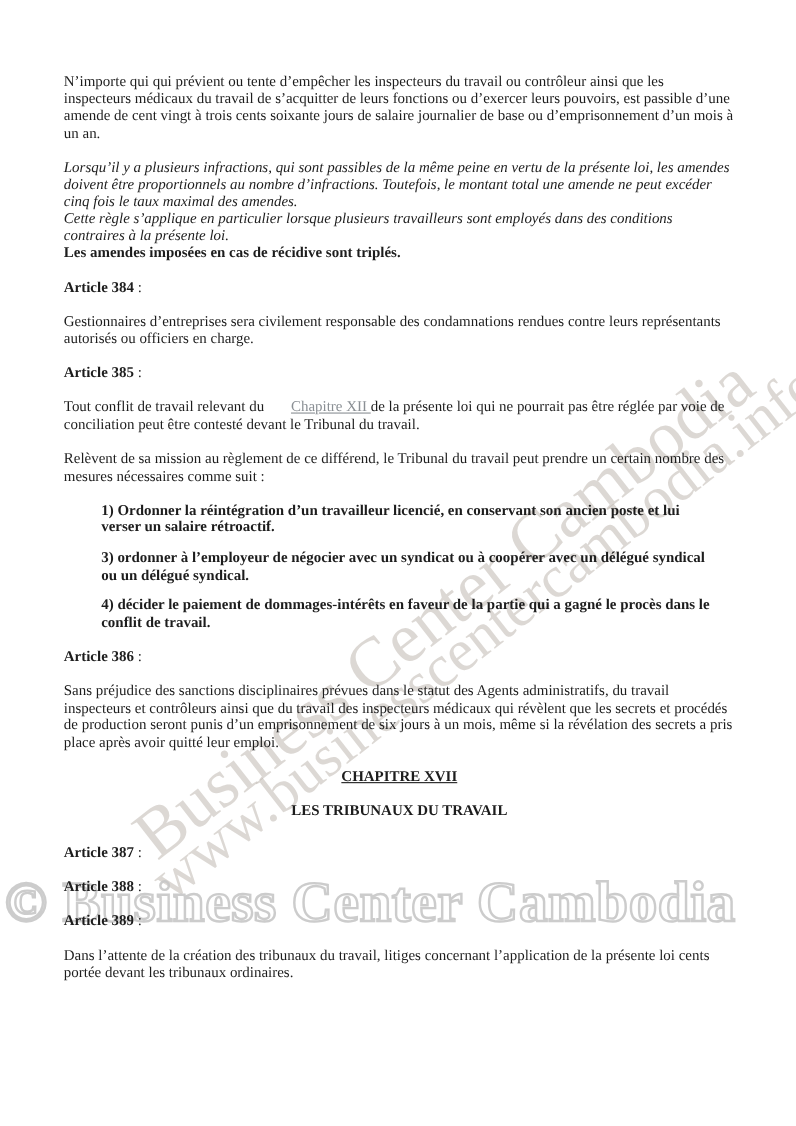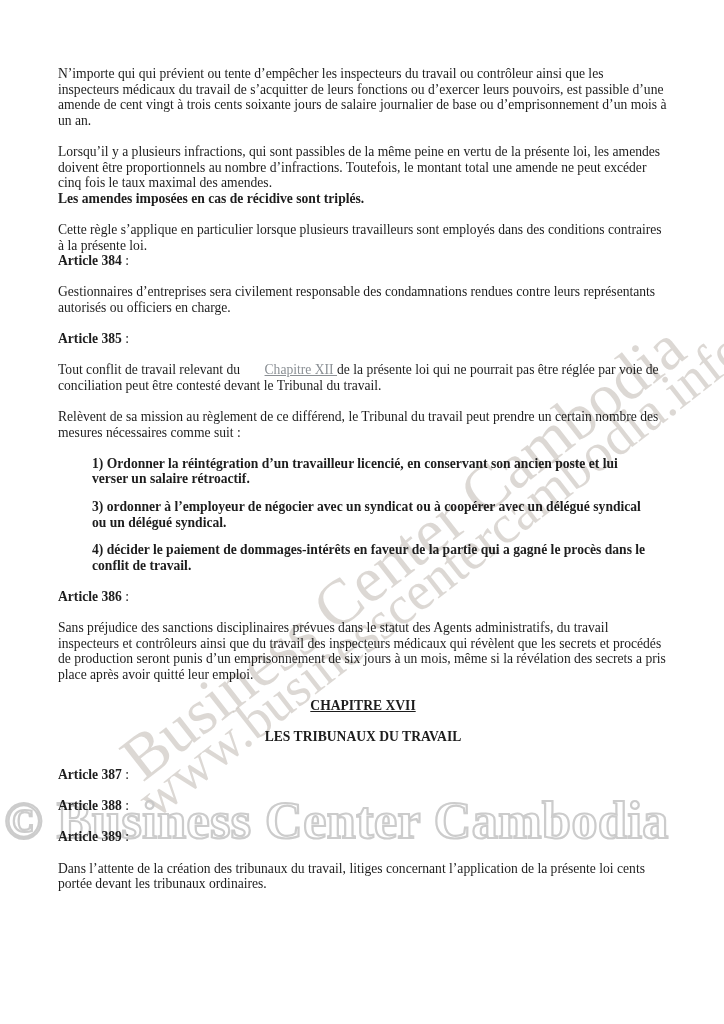--- a/index.html
+++ b/index.html
@@ -13,21 +13,21 @@
     font-size: 13.6px;
     line-height: 15.6px;
     color: var(--text-color, #1d1d1d);
   }
   .content {
     position: relative;
     z-index: 2;
     padding: 66px 56px 0 58px;
   }
   p { margin: 0 0 15.6px 0; }
-  p.tight { margin-bottom: 0; }
+  p.tight { margin-bottom: 0; font-style: italic; }
   .heading b { font-weight: bold; }
   .bold-line { font-weight: bold; }
   .list { margin: 0 0 15.6px 0; padding-left: 22px; }
   .list p { margin: 12px; font-weight: bold; }
   .doclink {
     color: var(--link-color, #8a8f94);
     text-decoration: underline;
     margin-left: 21px;
   }
   .chapter { text-align: center; margin: 14px 0 22px 0; }
@@ -74,22 +74,22 @@
 
   <div class="wm wm-d1">Business Center Cambodia</div>
   <div class="wm wm-d2">www.businesscentercambodia.info</div>
   <div class="wm-bottom">© Business Center Cambodia</div>
 
   <div class="content">
 
     <p class="body">N’importe qui qui prévient ou tente d’empêcher les inspecteurs du travail ou contrôleur ainsi que les inspecteurs médicaux du travail de s’acquitter de leurs fonctions ou d’exercer leurs pouvoirs, est passible d’une amende de cent vingt à trois cents soixante jours de salaire journalier de base ou d’emprisonnement d’un mois à un an.</p>
 
     <p class="body tight">Lorsqu’il y a plusieurs infractions, qui sont passibles de la même peine en vertu de la présente loi, les amendes doivent être proportionnels au nombre d’infractions. Toutefois, le montant total une amende ne peut excéder cinq fois le taux maximal des amendes.</p>
+    <p class="body tight">Cette règle s’applique en particulier lorsque plusieurs travailleurs sont employés dans des conditions contraires à la présente loi.</p>
     <p class="body bold-line">Les amendes imposées en cas de récidive sont triplés.</p>
-    <p class="body tight">Cette règle s’applique en particulier lorsque plusieurs travailleurs sont employés dans des conditions contraires à la présente loi.</p>
 
     <p class="heading"><b>Article 384</b><span> :</span></p>
     <p class="body">Gestionnaires d’entreprises sera civilement responsable des condamnations rendues contre leurs représentants autorisés ou officiers en charge.</p>
 
     <p class="heading"><b>Article 385</b><span> :</span></p>
     <p class="body"><span>Tout conflit de travail relevant du </span><a href="#" class="doclink">Chapitre XII </a><span>de la présente loi qui ne pourrait pas être réglée par voie de conciliation peut être contesté devant le Tribunal du travail.</span></p>
     <p class="body">Relèvent de sa mission au règlement de ce différend, le Tribunal du travail peut prendre un certain nombre des mesures nécessaires comme suit :</p>
     <div class="list">
       <p>1) Ordonner la réintégration d’un travailleur licencié, en conservant son ancien poste et lui verser un salaire rétroactif.</p>
       <p>3) ordonner à l’employeur de négocier avec un syndicat ou à coopérer avec un délégué syndical ou un délégué syndical.</p>

